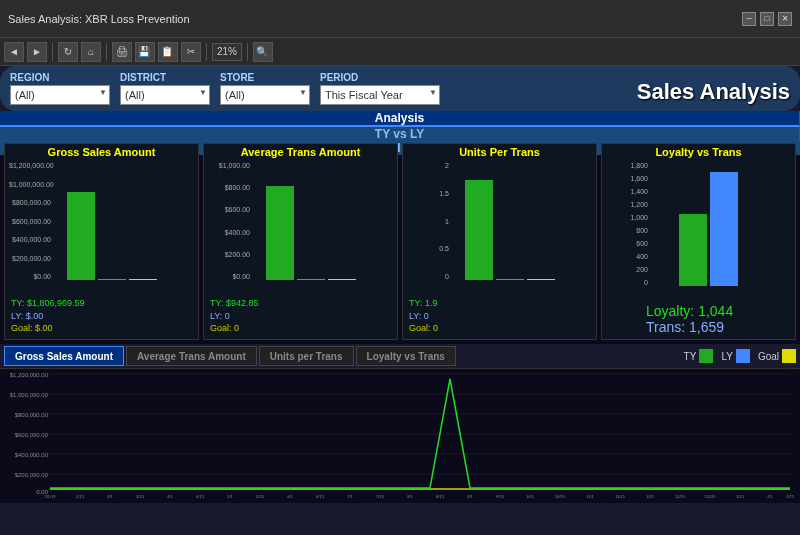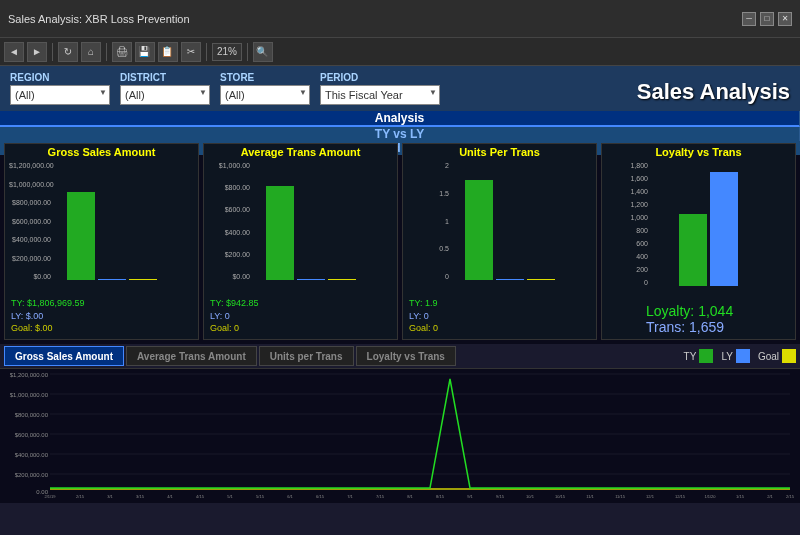--- a/index.html
+++ b/index.html
@@ -53,20 +53,21 @@
     .toolbar-sep { width: 1px; height: 18px; background: #555; margin: 0 2px; }
     .zoom-label { font-size: 10px; color: #ccc; padding: 0 4px; background: #333; border: 1px solid #555; height: 18px; display: flex; align-items: center; }
 
     
     .filters-row {
       background: #1e3a5f;
       padding: 6px 10px;
       display: flex;
       align-items: flex-end;
       gap: 10px;
+      border-radius: 16px;
     }
     .filter-group { display: flex; flex-direction: column; gap: 2px; }
     .filter-label { font-size: 10px; color: #aad4ff; font-weight: bold; }
     .filter-select {
       background: #fff;
       color: #333;
       border: 1px solid #888;
       height: 20px;
       font-size: 11px;
       padding: 0 4px;

